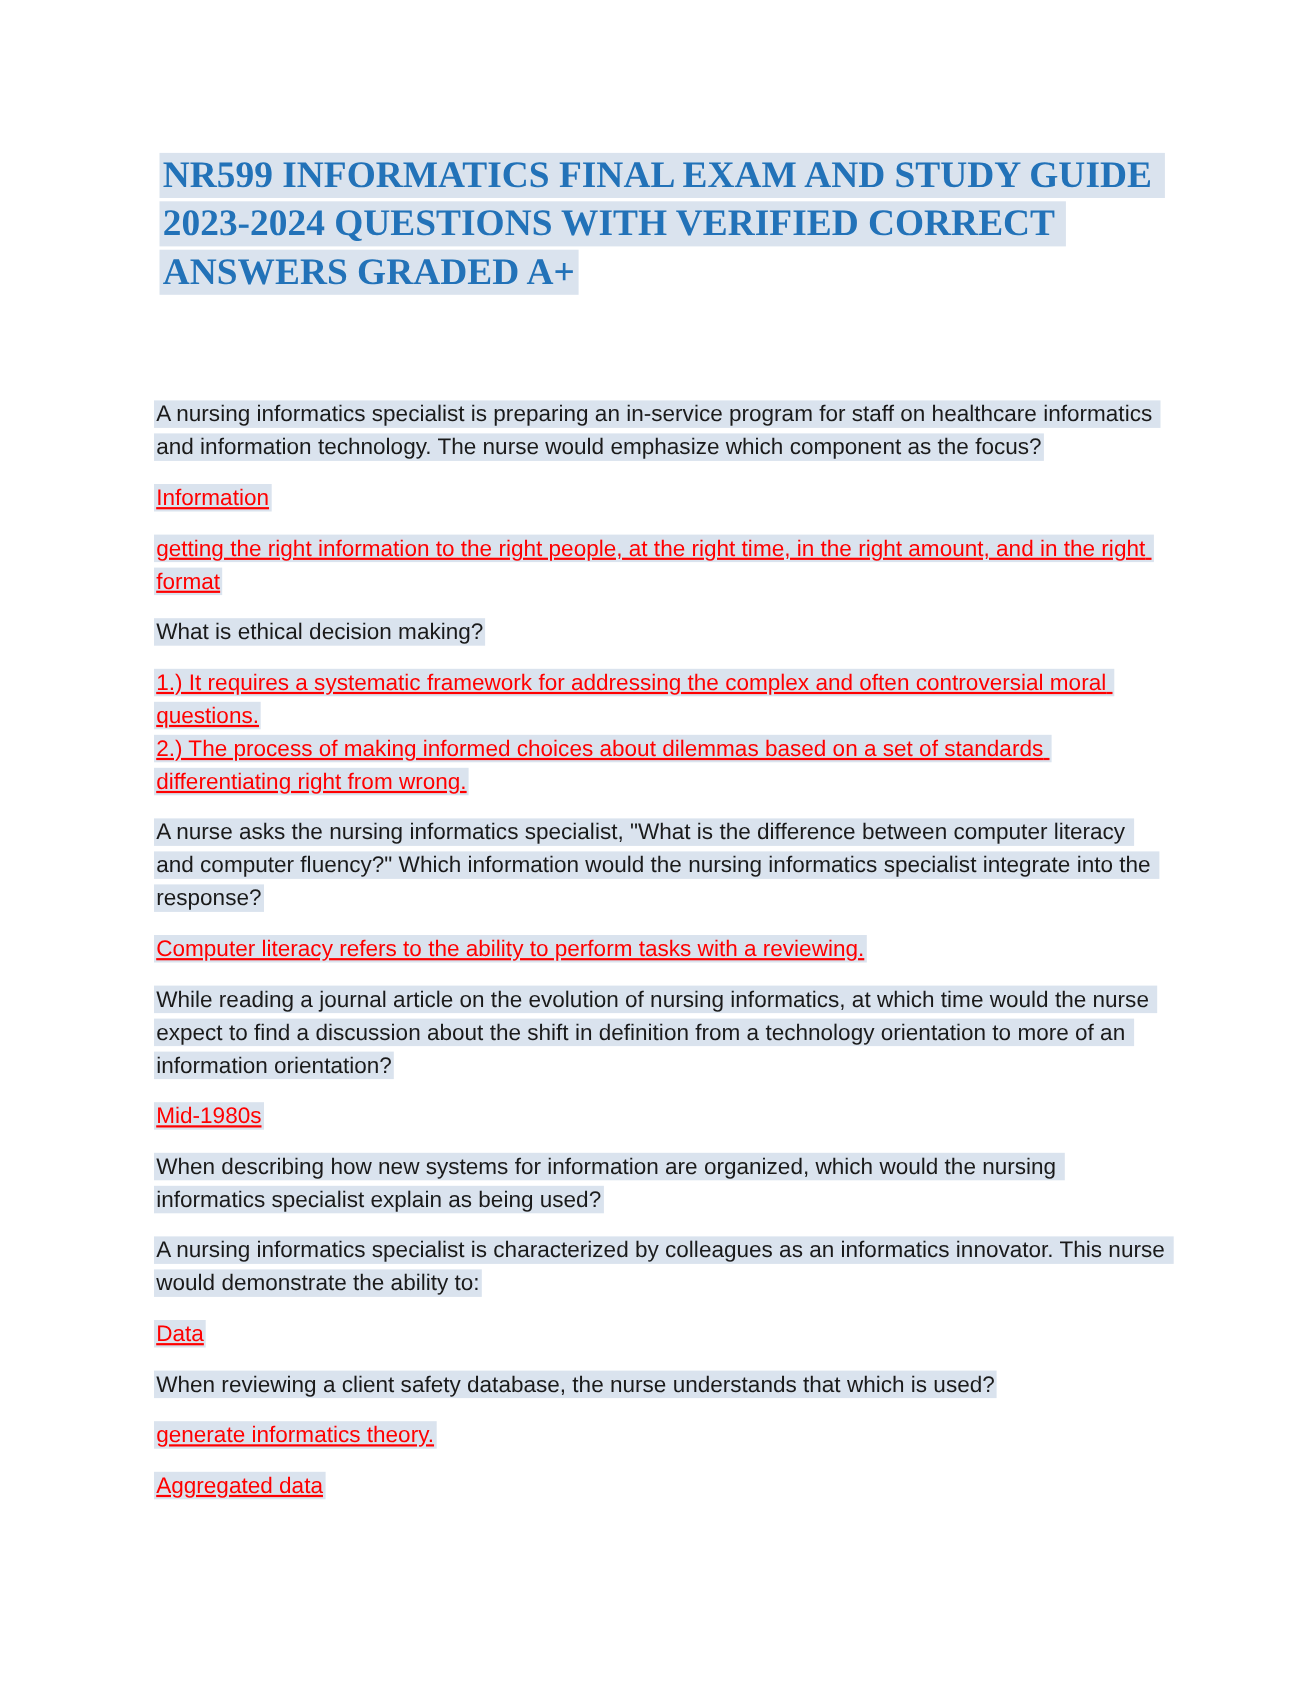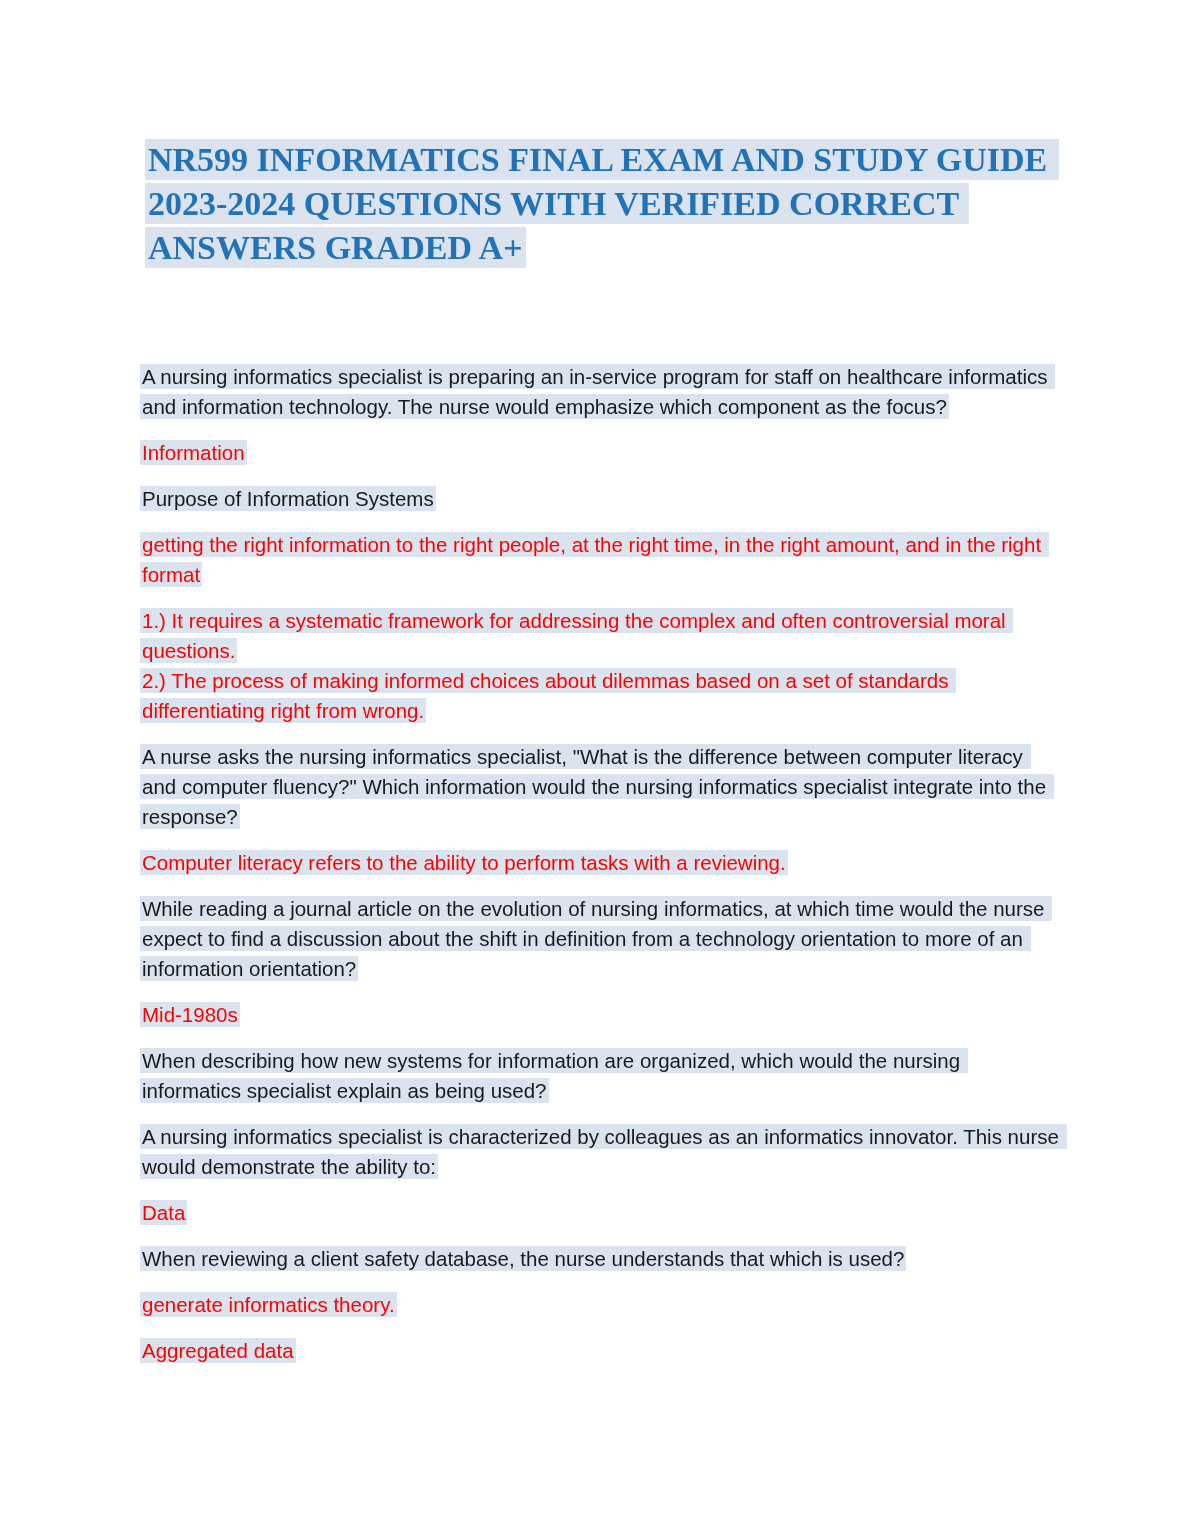--- a/index.html
+++ b/index.html
@@ -43,37 +43,37 @@
     line-height:30px;
   }
   .hl{
     background:var(--c-highlight);
     padding:1px 2px;
     -webkit-box-decoration-break:clone;
     box-decoration-break:clone;
     white-space:pre-wrap;
   }
   .q{color:var(--c-question);text-align:center;}
-  .a{color:var(--c-answer);}
+  .a{color:var(--c-answer);text-decoration:underline;}
 </style>
 </head>
 <body>
 
 <div class="page">
 
   <h1 class="doc-title"><span class="hl">NR599 INFORMATICS FINAL EXAM AND STUDY GUIDE 2023-2024 QUESTIONS WITH VERIFIED CORRECT ANSWERS GRADED A+</span></h1>
 
   <div class="body-text">
 
     <p class="para"><span class="hl q">A nursing informatics specialist is preparing an in-service program for staff on healthcare informatics and information technology. The nurse would emphasize which component as the focus?</span></p>
     <p class="para"><span class="hl a">Information</span></p>
 
-    <p class="para"><span class="hl q">Purpose of Information Systems</span></p>
     <p class="para"><span class="hl a">getting the right information to the right people, at the right time, in the right amount, and in the right format</span></p>
 
+    <p class="para"><span class="hl q">What is ethical decision making?</span></p>
     <p class="para"><span class="hl a">1.) It requires a systematic framework for addressing the complex and often controversial moral questions.
 2.) The process of making informed choices about dilemmas based on a set of standards differentiating right from wrong.</span></p>
 
     <p class="para"><span class="hl q">A nurse asks the nursing informatics specialist, "What is the difference between computer literacy and computer fluency?" Which information would the nursing informatics specialist integrate into the response?</span></p>
     <p class="para"><span class="hl a">Computer literacy refers to the ability to perform tasks with a reviewing.</span></p>
 
     <p class="para"><span class="hl q">While reading a journal article on the evolution of nursing informatics, at which time would the nurse expect to find a discussion about the shift in definition from a technology orientation to more of an information orientation?</span></p>
     <p class="para"><span class="hl a">Mid-1980s</span></p>
 
     <p class="para"><span class="hl q">When describing how new systems for information are organized, which would the nursing informatics specialist explain as being used?</span></p>

